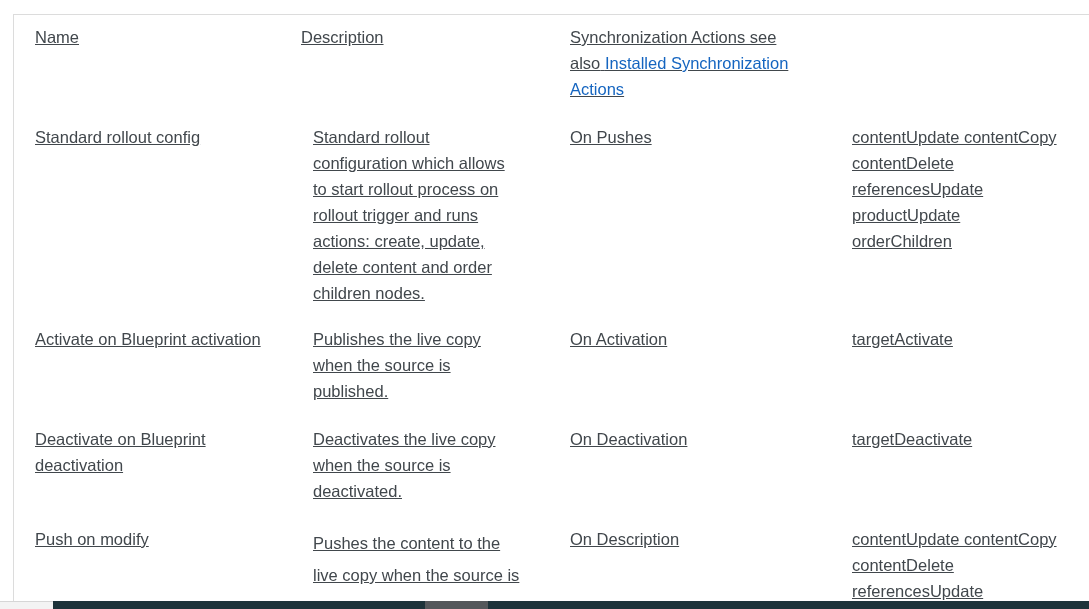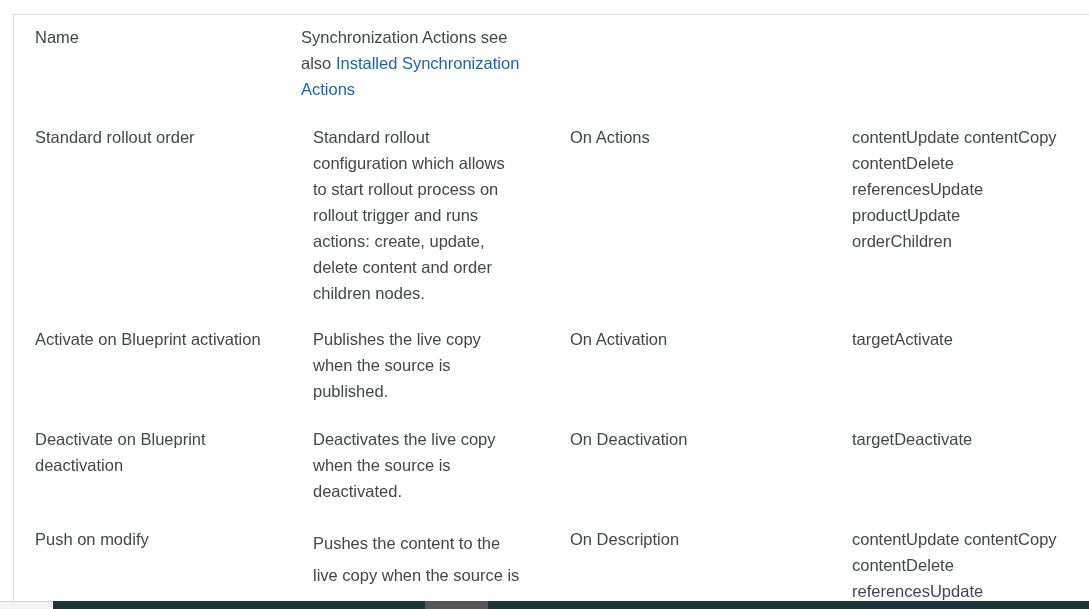--- a/index.html
+++ b/index.html
@@ -39,20 +39,21 @@
 
   .cell {
     padding: 9px 10px 11px 21px;
     box-sizing: border-box;
     font-size: 16.5px;
     line-height: 26px;
   }
   .val {
     display: block;
     max-width: 235px;
+    text-decoration: underline;
   }
   .pre { white-space: pre-line; margin-left: 12px; }
 
   
   .trow[data-row="3"] [data-field="description"] { line-height: 32px; padding-top: 1px; }
 
   a.link {
     color: var(--link, #1565c0);
     text-decoration: none;
     margin-top: 24px;
@@ -88,43 +89,46 @@
 </head>
 <body style="--text: #41474c; --link: #1565c0; --table-border: #dcdcdc; --bar-dark: #1d333a; --bar-gray: #54585b; --corner-bg: #f3f3f3; --corner-line: #d6d6d6;">
 
 <div class="doc-table">
 
   <div class="trow thead">
     <div class="cell">
       <span class="val">Name</span>
     </div>
     <div class="cell">
+      <span class="val">Description</span>
+    </div>
+    <div class="cell">
       <span class="val">
         <span>Synchronization Actions see also</span>
         <a href="#" class="link">Installed Synchronization Actions</a>
       </span>
     </div>
   </div>
 
   <div>
   <div class="trow" data-row="0">
     <div class="cell">
-      <span class="val" data-field="name">Standard rollout order</span>
+      <span class="val" data-field="name">Standard rollout config</span>
     </div>
     <div class="cell">
       <span class="val pre" data-field="description">Standard rollout
 configuration which allows
 to start rollout process on
 rollout trigger and runs
 actions: create, update,
 delete content and order
 children nodes.</span>
     </div>
     <div class="cell">
-      <span class="val" data-field="trigger">On Actions</span>
+      <span class="val" data-field="trigger">On Pushes</span>
     </div>
     <div class="cell">
       <span class="val pre" data-field="actions">contentUpdate contentCopy
 contentDelete
 referencesUpdate
 productUpdate
 orderChildren</span>
     </div>
   </div>
 

